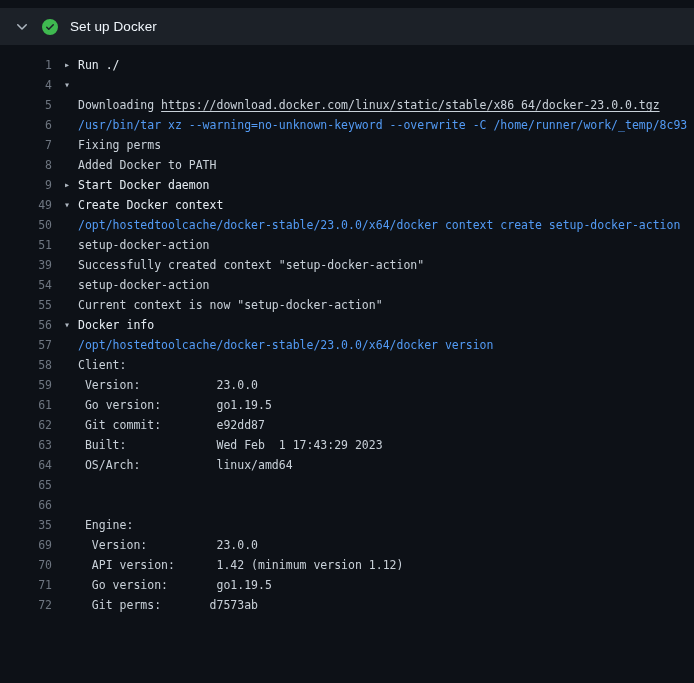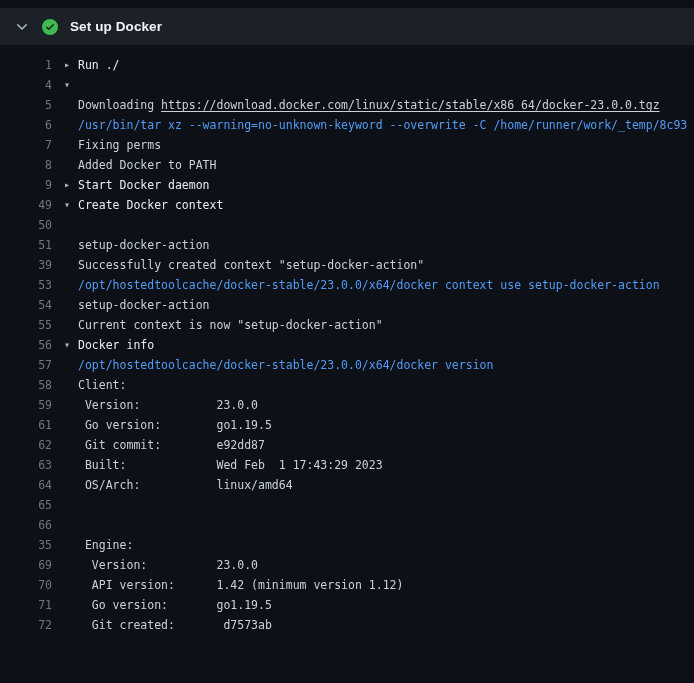--- a/index.html
+++ b/index.html
@@ -12,21 +12,21 @@
   .step-header{
     position:absolute; top:8px; left:0; width:694px; height:37px;
     background:#1c2128;
     display:flex; align-items:center;
     padding:0 14px; gap:12px;
     cursor:pointer;
   }
   .step-header .chev{ width:16px; height:16px; display:flex; align-items:center; justify-content:center; flex:none; }
   .step-header .status{ width:16px; height:16px; flex:none; }
   .step-title{
-    color:#f0f6fc; font-size:13.5px; font-weight:700; letter-spacing:0.1px;
+    color:#f0f6fc; font-size:13.5px; font-weight:400; letter-spacing:0.1px;
     white-space:nowrap;
   }
   .log-container{
     position:absolute; top:45px; left:0; width:694px; bottom:0;
     background:#0d1117;
     padding-top:10px;
     overflow:hidden;
   }
   .row{
     display:flex; align-items:center;
@@ -87,35 +87,34 @@
 <div class="log-container">
   <div>
       <div class="row group-collapsed"><span class="ln">1</span><span class="content"><span class="arrow">▸</span><span>Run ./</span></span></div>
       <div class="row group-expanded"><span class="ln">4</span><span class="content"><span class="arrow">▾</span></span></div>
       <div class="row link"><span class="ln">5</span><span class="content plain"><span>Downloading </span><a class="loglink">https://download.docker.com/linux/static/stable/x86_64/docker-23.0.0.tgz</a></span></div>
       <div class="row command"><span class="ln">6</span><span class="content plain">/usr/bin/tar xz --warning=no-unknown-keyword --overwrite -C /home/runner/work/_temp/8c93</span></div>
       <div class="row text"><span class="ln">7</span><span class="content plain">Fixing perms</span></div>
       <div class="row text"><span class="ln">8</span><span class="content plain">Added Docker to PATH</span></div>
       <div class="row group-collapsed"><span class="ln">9</span><span class="content"><span class="arrow">▸</span><span>Start Docker daemon</span></span></div>
       <div class="row group-expanded"><span class="ln">49</span><span class="content"><span class="arrow">▾</span><span>Create Docker context</span></span></div>
-      <div class="row command"><span class="ln">50</span></div>
+      <div class="row command"><span class="ln">50</span><span class="content plain">/opt/hostedtoolcache/docker-stable/23.0.0/x64/docker context create setup-docker-action</span></div>
       <div class="row text"><span class="ln">51</span><span class="content plain">setup-docker-action</span></div>
       <div class="row text"><span class="ln">39</span><span class="content plain">Successfully created context "setup-docker-action"</span></div>
-      <div class="row command"><span class="ln">53</span><span class="content plain">/opt/hostedtoolcache/docker-stable/23.0.0/x64/docker context use setup-docker-action</span></div>
       <div class="row text"><span class="ln">54</span><span class="content plain">setup-docker-action</span></div>
       <div class="row text"><span class="ln">55</span><span class="content plain">Current context is now "setup-docker-action"</span></div>
       <div class="row group-expanded"><span class="ln">56</span><span class="content"><span class="arrow">▾</span><span>Docker info</span></span></div>
       <div class="row command"><span class="ln">57</span><span class="content plain">/opt/hostedtoolcache/docker-stable/23.0.0/x64/docker version</span></div>
       <div class="row text"><span class="ln">58</span><span class="content plain">Client:</span></div>
       <div class="row text"><span class="ln">59</span><span class="content plain"> Version:           23.0.0</span></div>
       <div class="row text"><span class="ln">61</span><span class="content plain"> Go version:        go1.19.5</span></div>
       <div class="row text"><span class="ln">62</span><span class="content plain"> Git commit:        e92dd87</span></div>
       <div class="row text"><span class="ln">63</span><span class="content plain"> Built:             Wed Feb  1 17:43:29 2023</span></div>
       <div class="row text"><span class="ln">64</span><span class="content plain"> OS/Arch:           linux/amd64</span></div>
       <div class="row text"><span class="ln">65</span></div>
       <div class="row text"><span class="ln">66</span><span class="content plain"></span></div>
       <div class="row text"><span class="ln">35</span><span class="content plain"> Engine:</span></div>
       <div class="row text"><span class="ln">69</span><span class="content plain">  Version:          23.0.0</span></div>
       <div class="row text"><span class="ln">70</span><span class="content plain">  API version:      1.42 (minimum version 1.12)</span></div>
       <div class="row text"><span class="ln">71</span><span class="content plain">  Go version:       go1.19.5</span></div>
-      <div class="row text"><span class="ln">72</span><span class="content plain">  Git created:       d7573ab</span></div>
+      <div class="row text"><span class="ln">72</span><span class="content plain">  Git perms:       d7573ab</span></div>
     </div>
 </div>
 
 </body></html>

